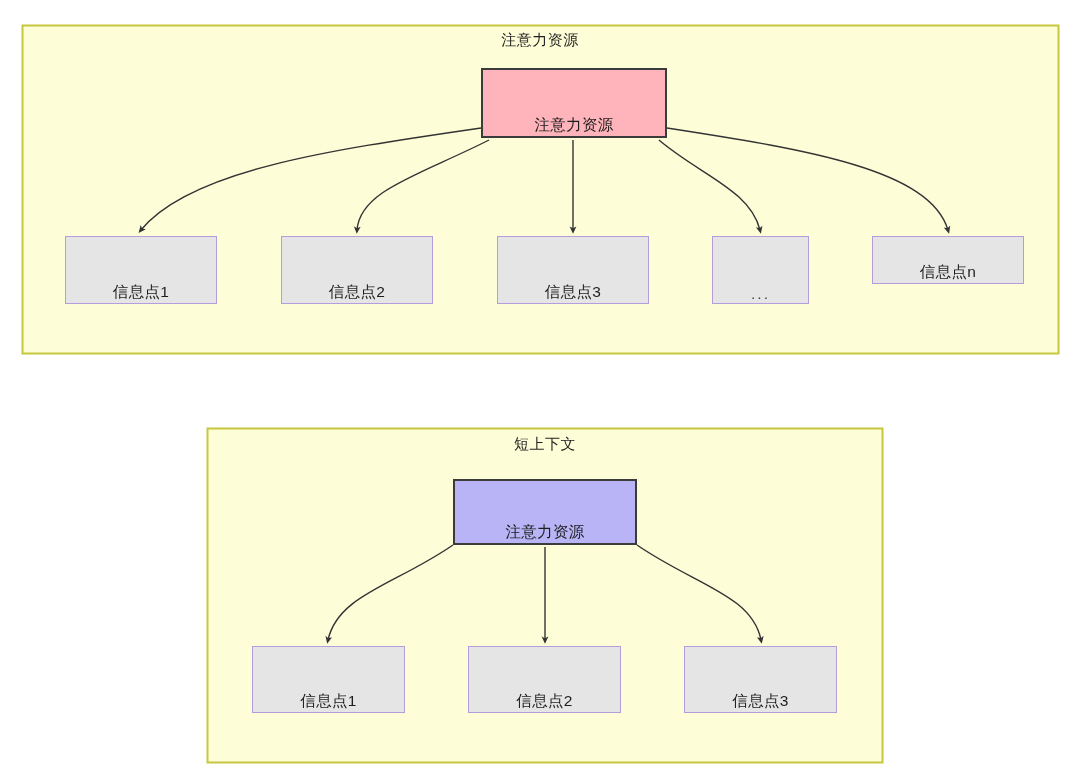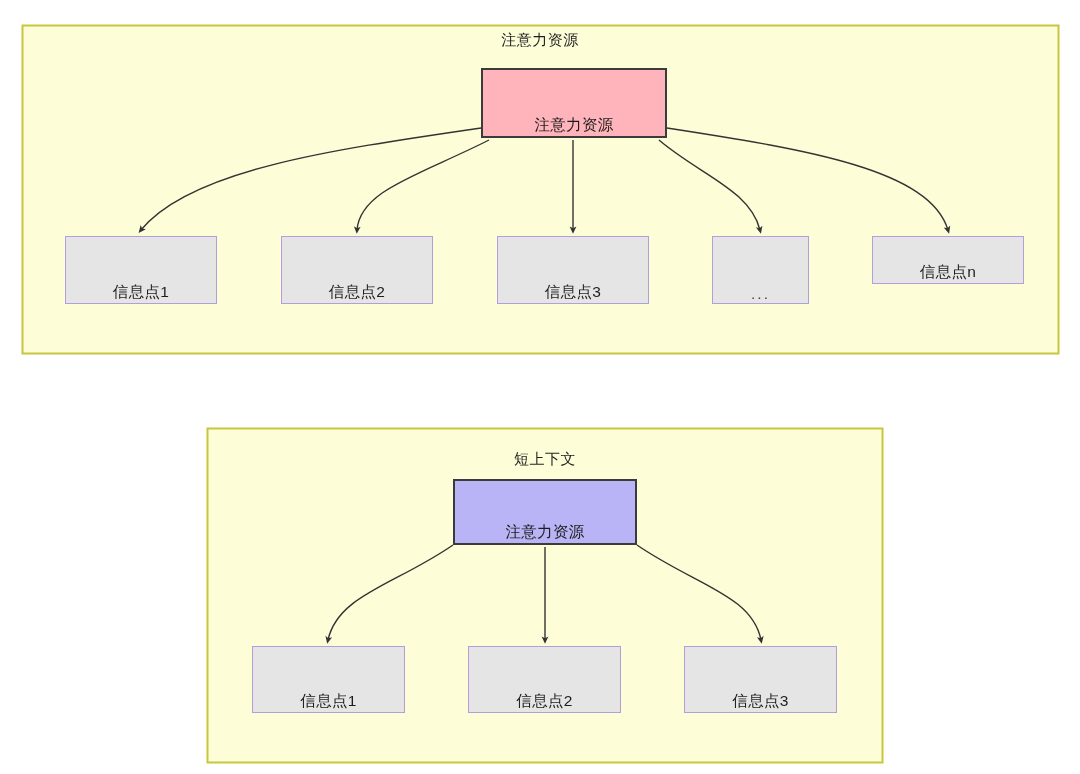--- a/index.html
+++ b/index.html
@@ -104,21 +104,21 @@
       </div>
       <div class="node-box node-info" style="left: 497px; top: 236px; width: 152px; height: 68px;">
         <span>信息点3</span>
       </div>
       <div class="node-box node-info" style="left: 712px; top: 236px; width: 97px; height: 68px;">
         <span class="node-ellipsis">...</span>
       </div>
       <div class="node-box node-info" style="left: 872px; top: 236px; width: 152px; height: 48px;">
         <span>信息点n</span>
       </div>
-      <div class="container-title" style="left: 545px; top: 450px;">短上下文</div>
+      <div class="container-title" style="left: 545px; top: 435px;">短上下文</div>
       <div class="node-box node-root-short" style="left: 453px; top: 479px; width: 184px; height: 66px;">
         <span>注意力资源</span>
       </div>
       <div class="node-box node-info" style="left: 252px; top: 646px; width: 153px; height: 67px;">
         <span>信息点1</span>
       </div>
       <div class="node-box node-info" style="left: 468px; top: 646px; width: 153px; height: 67px;">
         <span>信息点2</span>
       </div>
       <div class="node-box node-info" style="left: 684px; top: 646px; width: 153px; height: 67px;">

